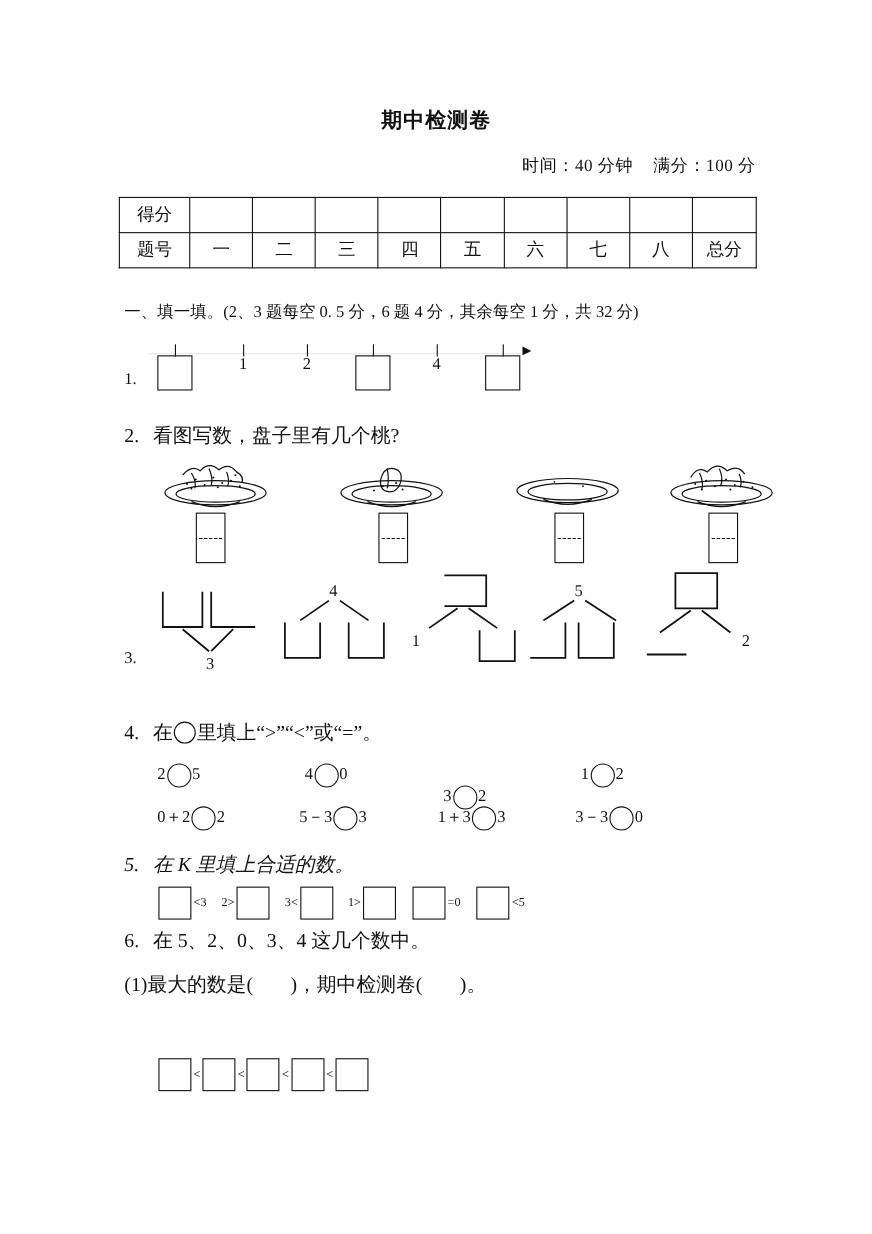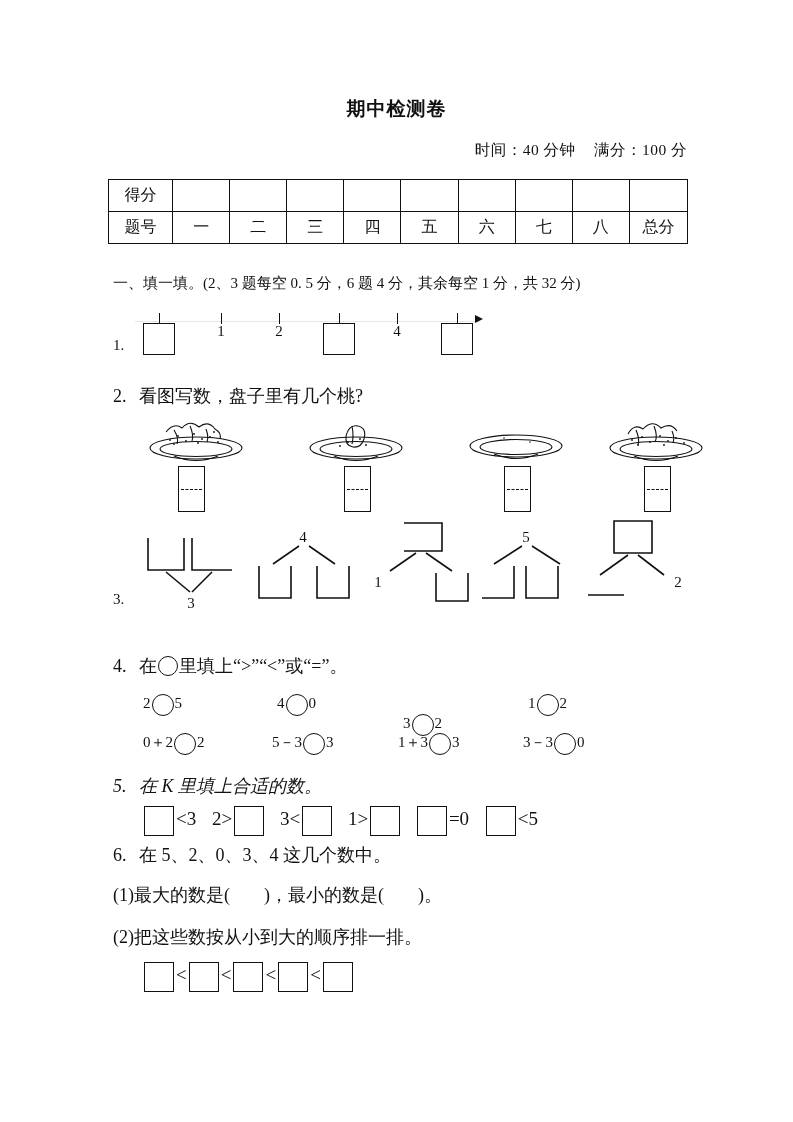--- a/index.html
+++ b/index.html
@@ -110,21 +110,21 @@
     border:1.3px solid #111; border-radius:50%;
     vertical-align:middle; margin:0 1px;
   }
   .circ-inline {
     display:inline-block; width:20px; height:20px;
     border:1.3px solid #111; border-radius:50%;
     vertical-align:-4px; margin:0 1px;
   }
 
   
-  .boxrow { position:absolute; font-size:19px; white-space:nowrap; }
+  .boxrow { position:absolute; font-size:11px; white-space:nowrap; }
   .boxrow .box { margin:0 1px; }
   .boxrow .op { margin:0 1px; }
 </style>
 </head>
 <body>
 
 <div class="page">
 
   <div class="title">期中检测卷</div>
 
@@ -376,24 +376,21 @@
     <span style="margin-left:10px;"><span class="box"></span><span class="op">=0</span></span>
     <span style="margin-left:10px;"><span class="box"></span><span class="op">&lt;5</span></span>
   </div>
 
   <div class="qtext" style="left:113px; top:843px;">
     <span>6.</span>
     <span style="margin-left:8px;">在 5、2、0、3、4 这几个数中。</span>
   </div>
 
   <div class="qtext" style="left:113px; top:883px;">
-    <span>(1)</span><span>最大的数是(</span><span style="display:inline-block;width:34px;"></span><span>)，最小的数是(</span><span style="display:inline-block;width:34px;"></span><span>)。</span>
-  </div>
-
-  <div class="qtext" style="left:113px; top:925px;">
-    <span>(2)</span><span>把这些数按从小到大的顺序排一排。</span>
-  </div>
+    <span>(1)</span><span>最大的数是(</span><span style="display:inline-block;width:34px;"></span><span>)，期中检测卷(</span><span style="display:inline-block;width:34px;"></span><span>)。</span>
+  </div>
+
 
   <div class="boxrow" style="left:143px; top:962px;">
     <span class="box"></span><span class="op">&lt;</span><span class="box"></span><span class="op">&lt;</span><span class="box"></span><span class="op">&lt;</span><span class="box"></span><span class="op">&lt;</span><span class="box"></span>
   </div>
 
 </div>
 
 </body></html>

